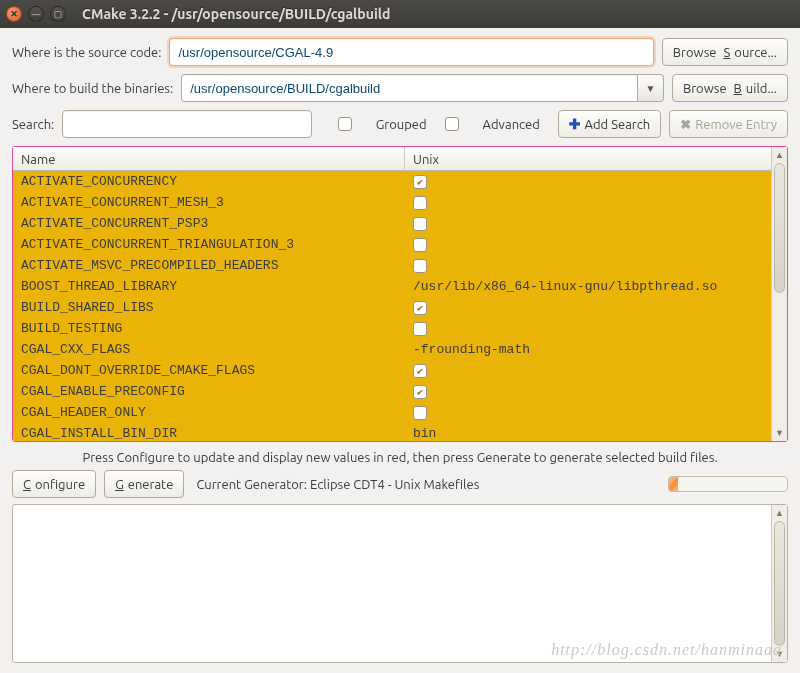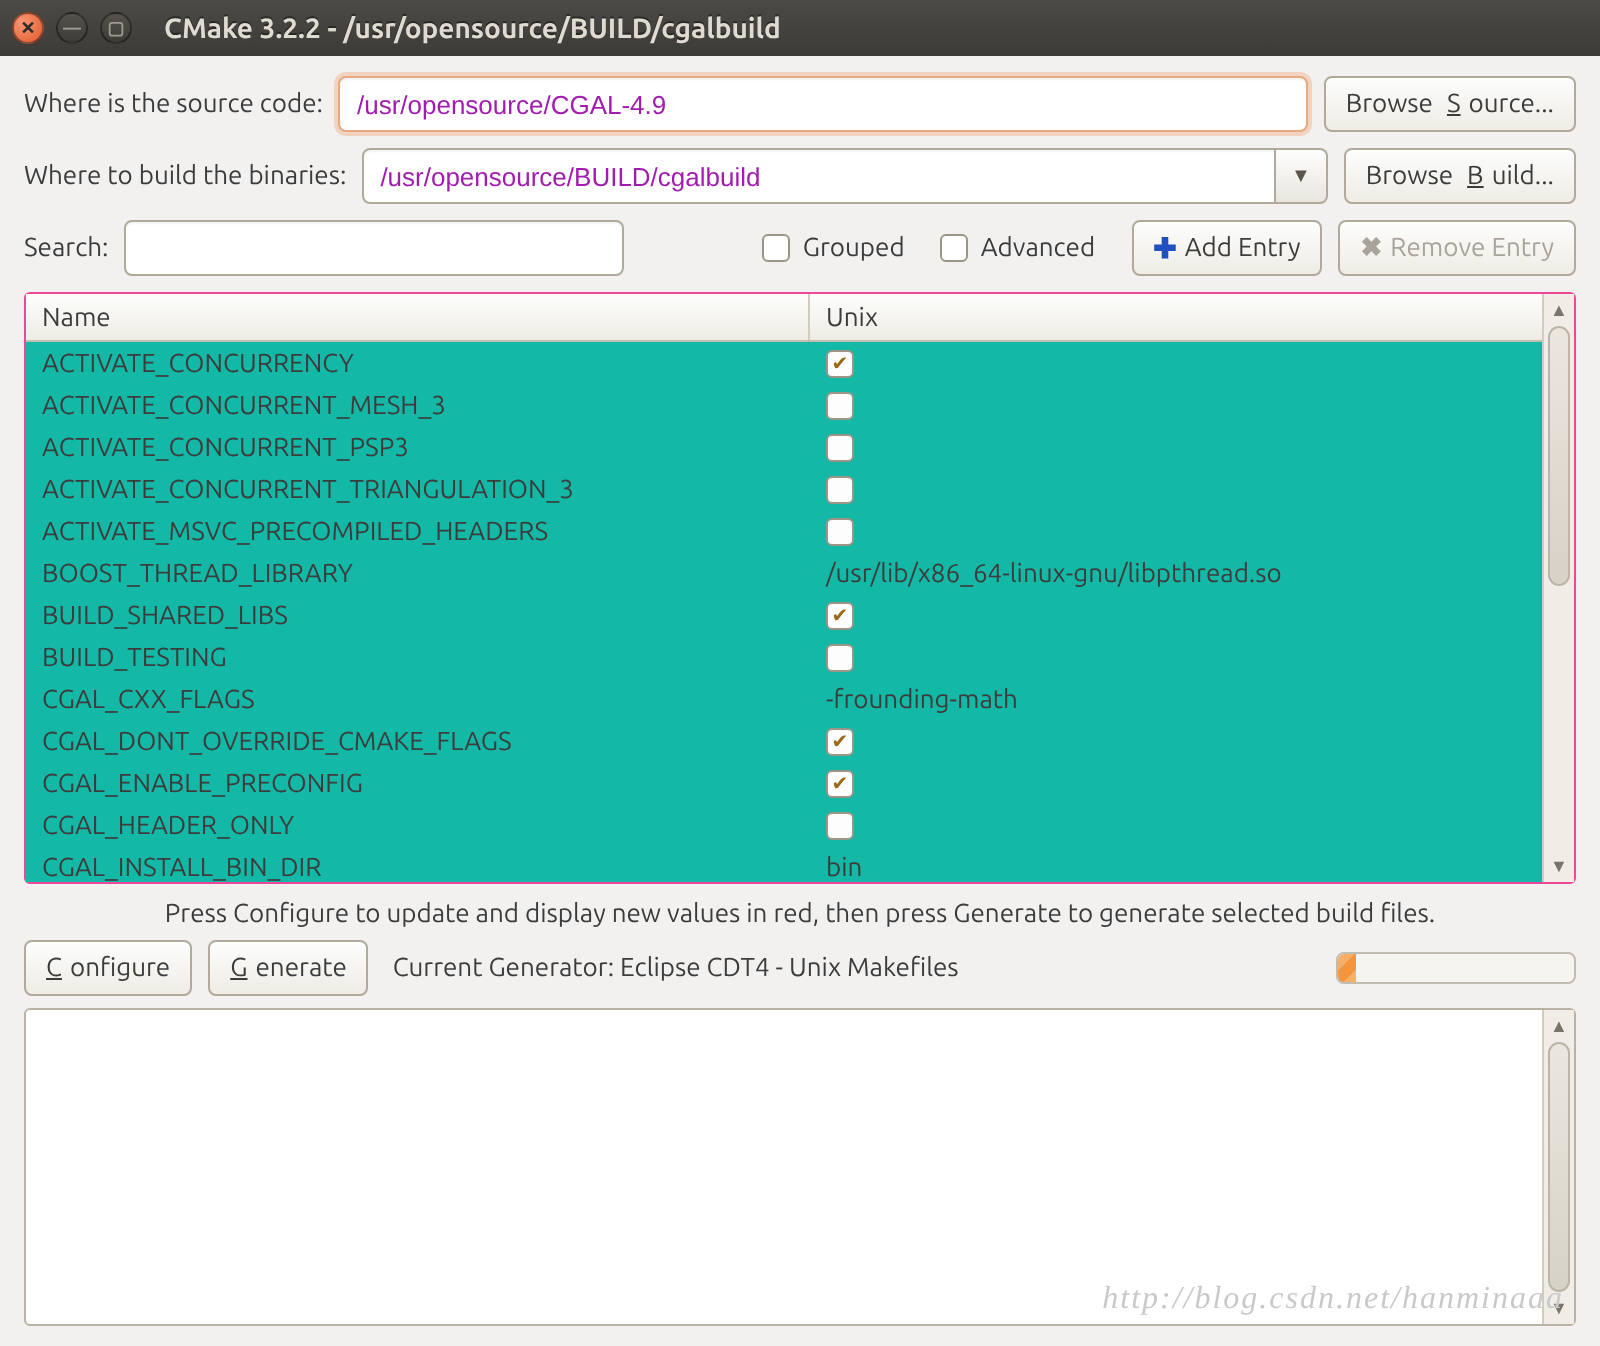--- a/index.html
+++ b/index.html
@@ -21,21 +21,21 @@
   .tb-title { margin-left: 10px; text-shadow: 0 -1px 0 rgba(0,0,0,0.4); }
 
   
   .content { padding: 10px 12px 10px 12px; display:flex; flex-direction:column; height: calc(673px - 28px); }
 
   .row { display:flex; align-items:center; margin-bottom:8px; gap:8px; }
   .row-label { white-space:nowrap; }
 
   .input-text {
     flex:1; height:28px; border:1px solid #b1a99b; border-radius:4px;
-    background:#fff; padding:0 8px; font-size:13px; color:#a21caf;
+    background:#fff; padding:0 8px; font-size:13px; color:#0c4a6e;
     box-shadow: inset 0 1px 1px rgba(0,0,0,0.05);
   }
   .input-text.focus { border-color:#e7a97f; box-shadow: 0 0 0 2px rgba(242,154,99,0.35), inset 0 1px 1px rgba(0,0,0,0.05); }
   .combo { display:flex; flex:1; }
   .combo .input-text { border-top-right-radius:0; border-bottom-right-radius:0; }
   .combo .dd {
     width:26px; height:28px; border:1px solid #b1a99b; border-left:none;
     border-top-right-radius:4px; border-bottom-right-radius:4px;
     background:linear-gradient(to bottom,#fdfdfc,#e9e6df);
     display:flex;align-items:center;justify-content:center;
@@ -46,34 +46,34 @@
     display:inline-flex; align-items:center; gap:4px; color:#3c3c3c;
     box-shadow: inset 0 1px 0 #fff;
     white-space:nowrap; cursor:default;
   }
   .button.disabled { color:#a8a49b; }
   .ul { text-decoration: underline; text-decoration-style: solid; }
 
   .search-input { width:250px; flex:none; }
 
   .checkbox-ui { width:14px; height:14px; border:1px solid #9b9588; border-radius:3px; background:#fff; display:inline-flex;align-items:center;justify-content:center; }
-  .check-label { display:inline-flex; align-items:flex-end; gap:6px; margin-right:10px;}
+  .check-label { display:inline-flex; align-items:flex-end; gap:24px; margin-right:10px;}
 
   .icon-plus { color:#2050c0; font-weight:bold; font-size:14px; line-height:1;}
   .icon-x { color:#a8a49b; font-weight:bold; font-size:13px; line-height:1;}
   .chev { font-size:10px; color:#5a564d; }
 
   
   .table-wrap { border:1px solid #ec4899; border-radius:3px; background:#fff; height:296px; display:flex; position:relative; }
   .table-inner { flex:1; display:flex; flex-direction:column; overflow:hidden;}
   .thead { display:flex; height:24px; background:linear-gradient(to bottom,#fdfdfc,#eeece4); border-bottom:1px solid #c3bdb0;}
   .th { padding:4px 8px; border-right:1px solid #d2ccbf; display:flex;align-items:center;}
   .th-name { width:392px; }
   .th-value { flex:1; border-right:none;}
-  .tbody { flex:1; overflow:hidden; background:#14b8a6; position:relative;}
+  .tbody { flex:1; overflow:hidden; background:#eab308; position:relative;font-family:Liberation Mono, monospace;}
   .tr { display:flex; height:21px; align-items:center; }
   .td-name { width:392px; padding:0 8px; overflow:hidden; white-space:nowrap;}
   .td-value { flex:1; padding:0 8px; display:flex; align-items:center;}
   .td-value .checkbox-ui { background:#fdfdfd; }
   .checked::after { content:"✔"; font-size:10px; color:#9a6a14; }
 
   .vscroll { width:16px; background:#efede6; border-left:1px solid #d2ccbf; position:relative;}
   .vscroll .track-btn { height:16px; display:flex;align-items:center;justify-content:center;color:#7a756b;font-size:9px;}
   .vscroll .thumb { position:absolute; top:16px; left:2px; right:2px; height:130px; background:linear-gradient(to bottom,#eae7df,#d6d2c6); border:1px solid #bcb6a8; border-radius:6px;}
 
@@ -136,21 +136,21 @@
     <label class="check-label">
       <span class="checkbox-ui"></span>
       <span>Grouped</span>
     </label>
     <label class="check-label">
       <span class="checkbox-ui"></span>
       <span>Advanced</span>
     </label>
     <span class="button">
       <span class="icon-plus">✚</span>
-      <span>Add Entry</span>
+      <span>Add Search</span>
     </span>
     <span class="button disabled">
       <span class="icon-x">✖</span>
       <span>Remove Entry</span>
     </span>
   </div>
 
   <div class="table-wrap">
     <div class="table-inner">
       <div class="thead">

